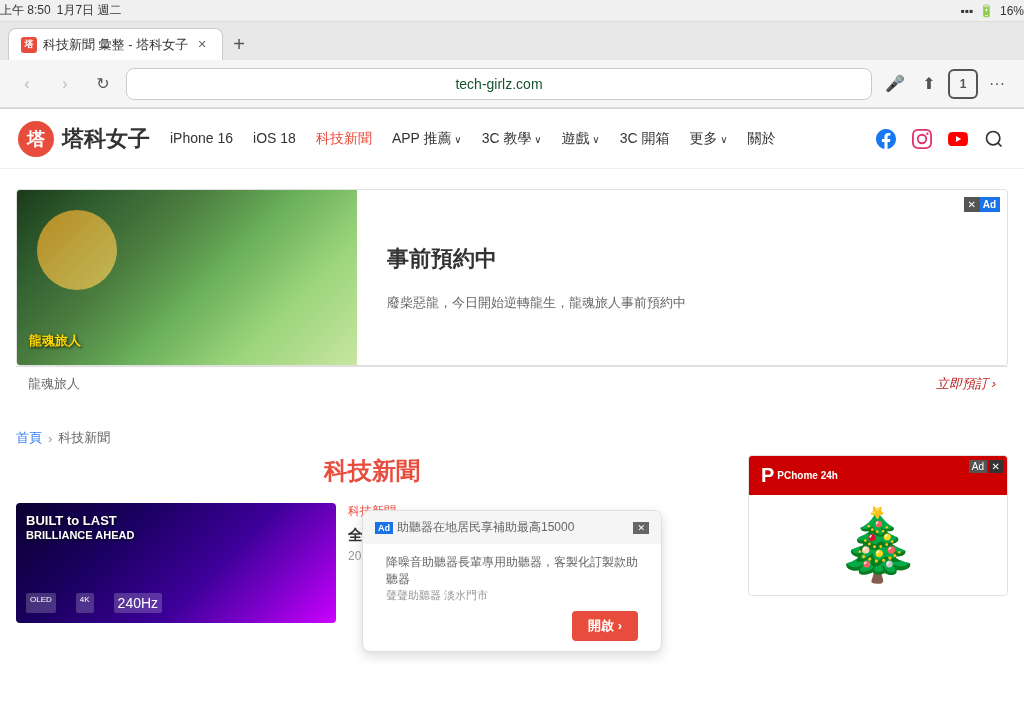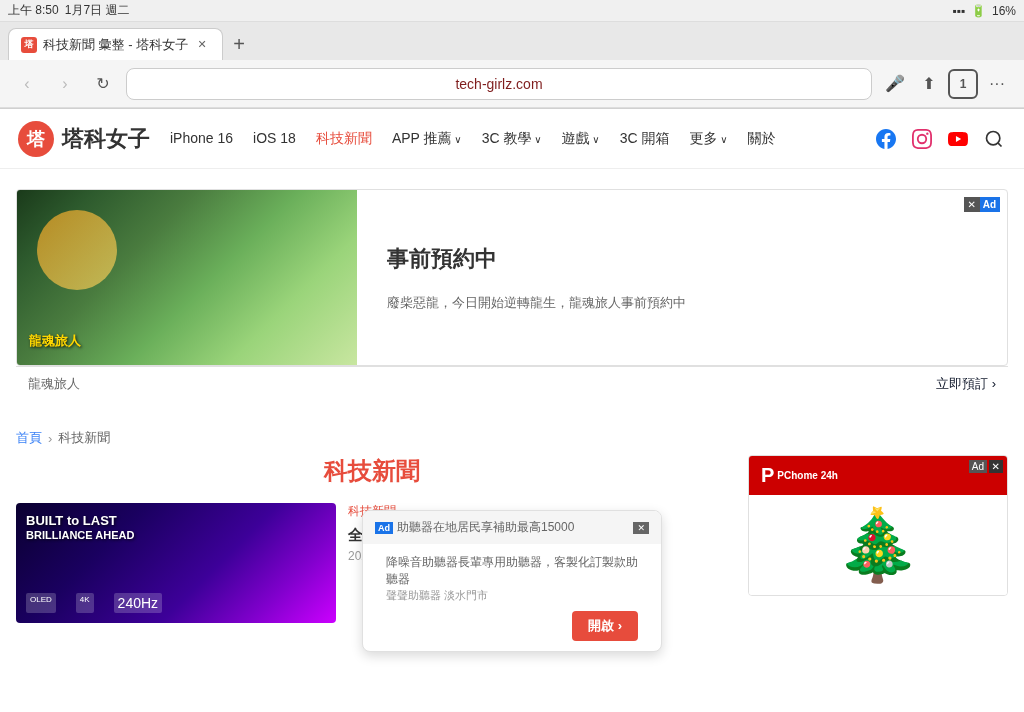--- a/index.html
+++ b/index.html
@@ -5,21 +5,21 @@
     * { margin: 0; padding: 0; box-sizing: border-box; }
     body { width: 1024px; height: 712px; font-family: -apple-system, 'PingFang TC', 'Microsoft JhengHei', sans-serif; background: #fff; overflow: hidden; position: relative; }
 
     
     .status-bar {
       height: 22px;
       background: #f0f0f0;
       display: flex;
       align-items: center;
       justify-content: space-between;
-      padding: 0 8px;
+      padding: 0 0;
       font-size: 12px;
       color: #333;
       border-bottom: 1px solid #ddd;
     }
     .status-left { display: flex; gap: 6px; align-items: center; }
     .status-right { display: flex; gap: 6px; align-items: center; }
 
     
     .browser-chrome {
       background: #f5f5f5;
@@ -108,21 +108,21 @@
       flex: 1;
       height: 32px;
       background: #fff;
       border: 1px solid #ccc;
       border-radius: 8px;
       display: flex;
       align-items: center;
       padding: 8px 10px;
       justify-content: center;
       font-size: 14px;
-      color: #7f1d1d;
+      color: #14532d;
     }
     .nav-actions {
       display: flex;
       align-items: center;
       gap: 4px;
     }
     .nav-icon-btn {
       width: 30px;
       height: 30px;
       display: flex;
@@ -278,22 +278,23 @@
     .ad-footer {
       display: flex;
       align-items: center;
       justify-content: space-between;
       padding: 8px 12px;
       border-top: 1px solid #e0e0e0;
       font-size: 13px;
       color: #666;
     }
     .ad-cta {
-      color: #0f172a;
-      cursor: pointer;
+      color: #b91c1c;
+      cursor: pointer;
+      font-style: italic;
     }
 
     
     .breadcrumb {
       padding: 8px 16px;
       font-size: 13px;
       color: #666;
       display: flex;
       align-items: center;
       gap: 6px;

